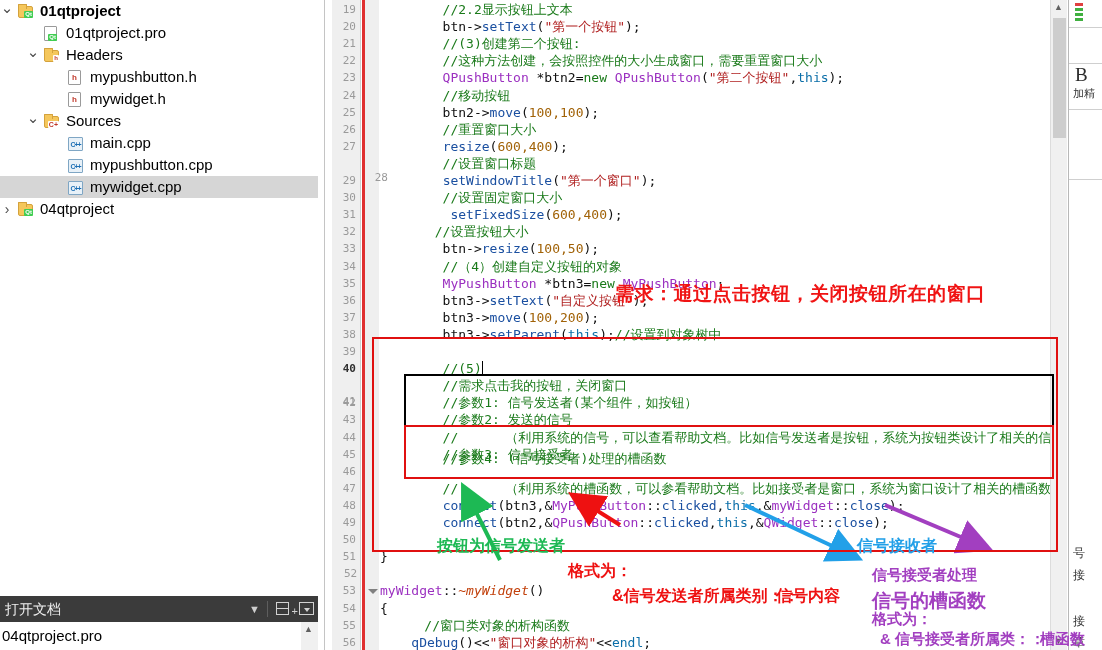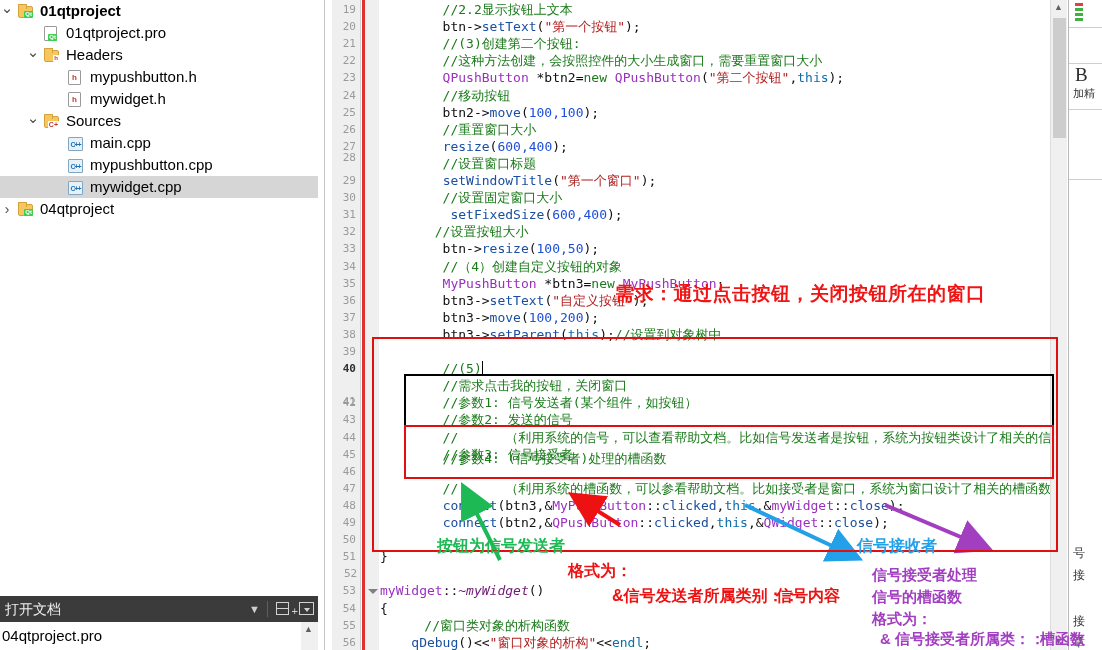--- a/index.html
+++ b/index.html
@@ -151,24 +151,24 @@
   .lineno.cur { color: #303030; font-weight: bold; }
   .codeline {
     position: absolute; left: 48px; height: 17px; line-height: 17px;
     font-family: "DejaVu Sans Mono", monospace; font-size: 13px;
     white-space: pre; color: #101010;
   }
   .cm { color: #1a7a1a; }     
   .kw { color: #9b30c0; }     
   .fn { color: #1a4fa0; }     
   .st { color: #b02020; }     
-  .nm { color: #1d4ed8; }     
+  .nm { color: #a16207; }     
   .id { color: #101010; }
   .vr { color: #0b6ea8; }
-  .itc { font-style: italic; color: #701a75; }
+  .itc { font-style: italic; color: #c2410c; }
 
   .foldmark {
     position: absolute; left: 35px; width: 11px; height: 17px;
   }
   .foldmark::after {
     content: ""; position: absolute; left: 1px; top: 7px;
     border-width: 5px 5px 0 5px; border-style: solid;
     border-color: #808080 transparent transparent transparent;
   }
 
@@ -340,21 +340,21 @@
       <div class="lineno" style="top: 69.4px;">23</div>
       <div class="codeline" style="top: 69.4px;"><span class="kw">        QPushButton</span><span class="id"> *btn2=</span><span class="cm">new</span><span class="id"> </span><span class="kw">QPushButton</span><span class="id">(</span><span class="st">"第二个按钮"</span><span class="id">,</span><span class="vr">this</span><span class="id">);</span></div>
       <div class="lineno" style="top: 86.5px;">24</div>
       <div class="codeline" style="top: 86.5px;"><span class="cm">        //移动按钮</span></div>
       <div class="lineno" style="top: 103.6px;">25</div>
       <div class="codeline" style="top: 103.6px;"><span class="id">        btn2</span><span class="id">-&gt;</span><span class="fn">move</span><span class="id">(</span><span class="nm">100,100</span><span class="id">);</span></div>
       <div class="lineno" style="top: 120.7px;">26</div>
       <div class="codeline" style="top: 120.7px;"><span class="cm">        //重置窗口大小</span></div>
       <div class="lineno" style="top: 137.8px;">27</div>
       <div class="codeline" style="top: 137.8px;"><span class="id">        </span><span class="fn">resize</span><span class="id">(</span><span class="nm">600,400</span><span class="id">);</span></div>
-      <div class="lineno" style="top: 149px;">28</div>
+      <div class="lineno" style="top: 169px; margin-left: 32px;">28</div>
       <div class="codeline" style="top: 154.9px;"><span class="cm">        //设置窗口标题</span></div>
       <div class="lineno" style="top: 172px;">29</div>
       <div class="codeline" style="top: 172px;"><span class="id">        </span><span class="fn">setWindowTitle</span><span class="id">(</span><span class="st">"第一个窗口"</span><span class="id">);</span></div>
       <div class="lineno" style="top: 189.1px;">30</div>
       <div class="codeline" style="top: 189.1px;"><span class="cm">        //设置固定窗口大小</span></div>
       <div class="lineno" style="top: 206.2px;">31</div>
       <div class="codeline" style="top: 206.2px;"><span class="id">         </span><span class="fn">setFixedSize</span><span class="id">(</span><span class="nm">600,400</span><span class="id">);</span></div>
       <div class="lineno" style="top: 223.3px;">32</div>
       <div class="codeline" style="top: 223.3px;"><span class="cm">       //设置按钮大小</span></div>
       <div class="lineno" style="top: 240.4px;">33</div>
@@ -471,18 +471,18 @@
 
   <div class="anntext a-green" style="left:437px; top:536px; font-size:16px;">按钮为信号发送者</div>
 
   <div class="anntext a-red" style="left:568px; top:561px; font-size:16px;">格式为：</div>
   <div class="anntext a-red" style="left:612px; top:586px; font-size:16px;">&amp;信号发送者所属类别：：</div>
   <div class="anntext a-red" style="left:776px; top:586px; font-size:16px;">信号内容</div>
 
   <div class="anntext a-blue" style="left:857px; top:536px; font-size:16px;">信号接收者</div>
 
   <div class="anntext a-purple" style="left:872px; top:566px; font-size:15px;">信号接受者处理</div>
-  <div class="anntext a-purple" style="left:872px; top:588px; font-size:15px;">信号的槽函数</div>
+  <div class="anntext a-purple" style="left:872px; top:588px; font-size:19px;">信号的槽函数</div>
   <div class="anntext a-purple" style="left:872px; top:610px; font-size:15px;">格式为：</div>
   <div class="anntext a-purple" style="left:880px; top:630px; font-size:15px;">&amp; 信号接受者所属类：：</div>
   <div class="anntext a-purple" style="left:1040px; top:630px; font-size:15px;">槽函数</div>
 
 </div>
 
 </body></html>

